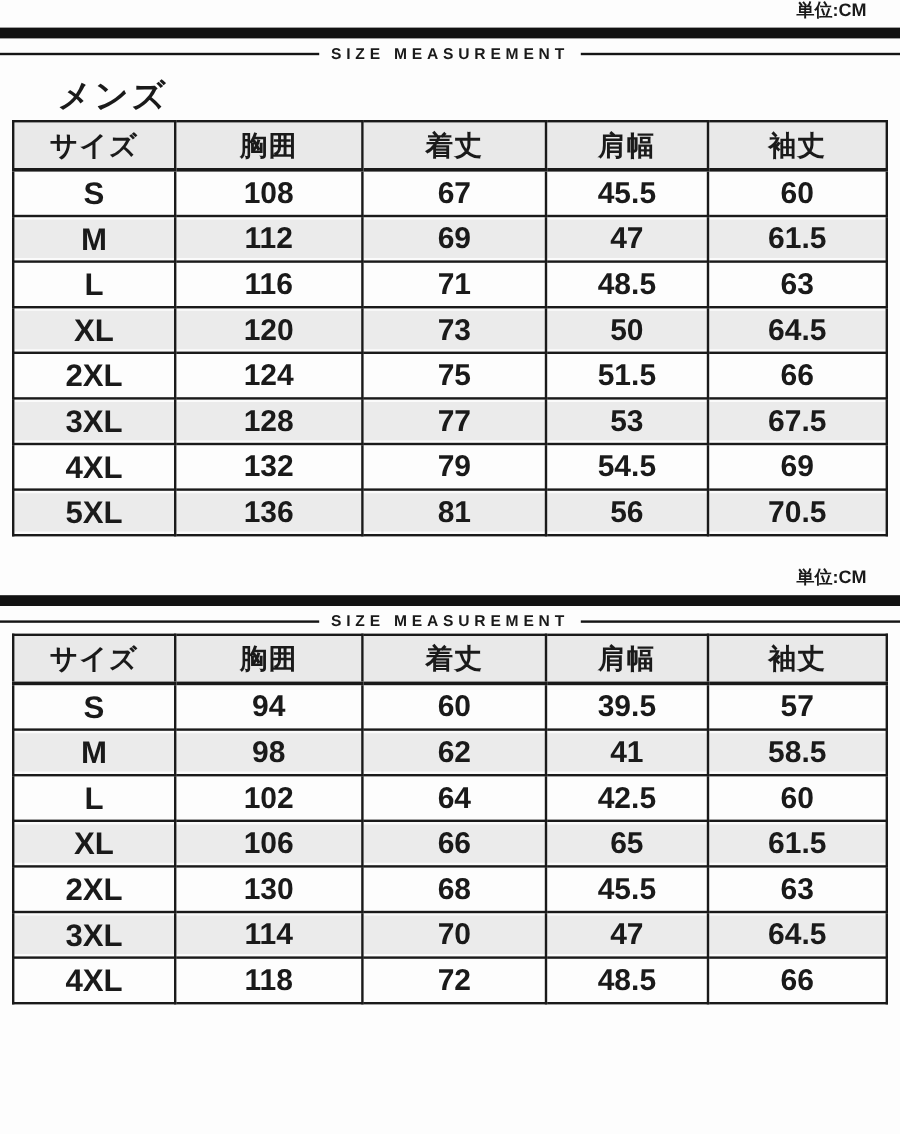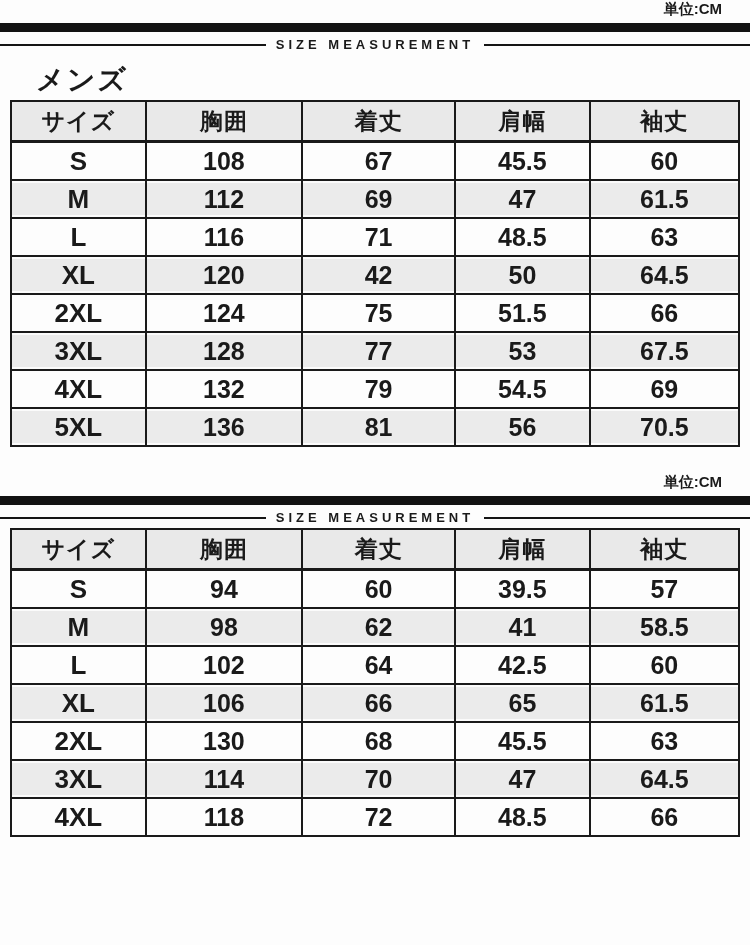--- a/index.html
+++ b/index.html
@@ -18,21 +18,21 @@
   .unit{
     text-align:right;padding-right:28px;font-size:15px;font-weight:700;line-height:18px;
   }
   .unit-mens{margin-top:0px;}
   .unit-ladies{margin-top:26px;}
   .bar{height:9px;background:#121212;margin-top:5px;}
   .sm-divider{display:flex;align-items:center;margin-top:4px;height:17px;justify-content:space-between;}
   .sm-divider .line{flex:1;height:2px;background:#151515;}
   .sm-text{margin:0 10px;font-size:13px;font-weight:700;letter-spacing:4px;white-space:nowrap;}
   .section-heading{
-    font-size:28px;font-weight:700;padding-left:36px;margin-top:10px;
+    font-size:28px;font-weight:700;padding-left:48px;margin-top:10px;
     line-height:34px;letter-spacing:2px;
   }
   .section-heading.ladies{margin-top:2px;line-height:32px;}
   table{
     border-collapse:collapse;table-layout:fixed;
     width:730px;margin:3px 10px 0 10px;
   }
   table.ladies{margin-top:2px;}
   th,td{border:2px solid #1a1a1a;text-align:center;padding:0;overflow:hidden;}
   thead th{
@@ -99,21 +99,21 @@
       <tr>
         <td>L</td>
         <td>116</td>
         <td>71</td>
         <td>48.5</td>
         <td>63</td>
       </tr>
       <tr>
         <td>XL</td>
         <td>120</td>
-        <td>42</td>
+        <td>73</td>
         <td>50</td>
         <td>64.5</td>
       </tr>
       <tr>
         <td>2XL</td>
         <td>124</td>
         <td>75</td>
         <td>51.5</td>
         <td>66</td>
       </tr>

